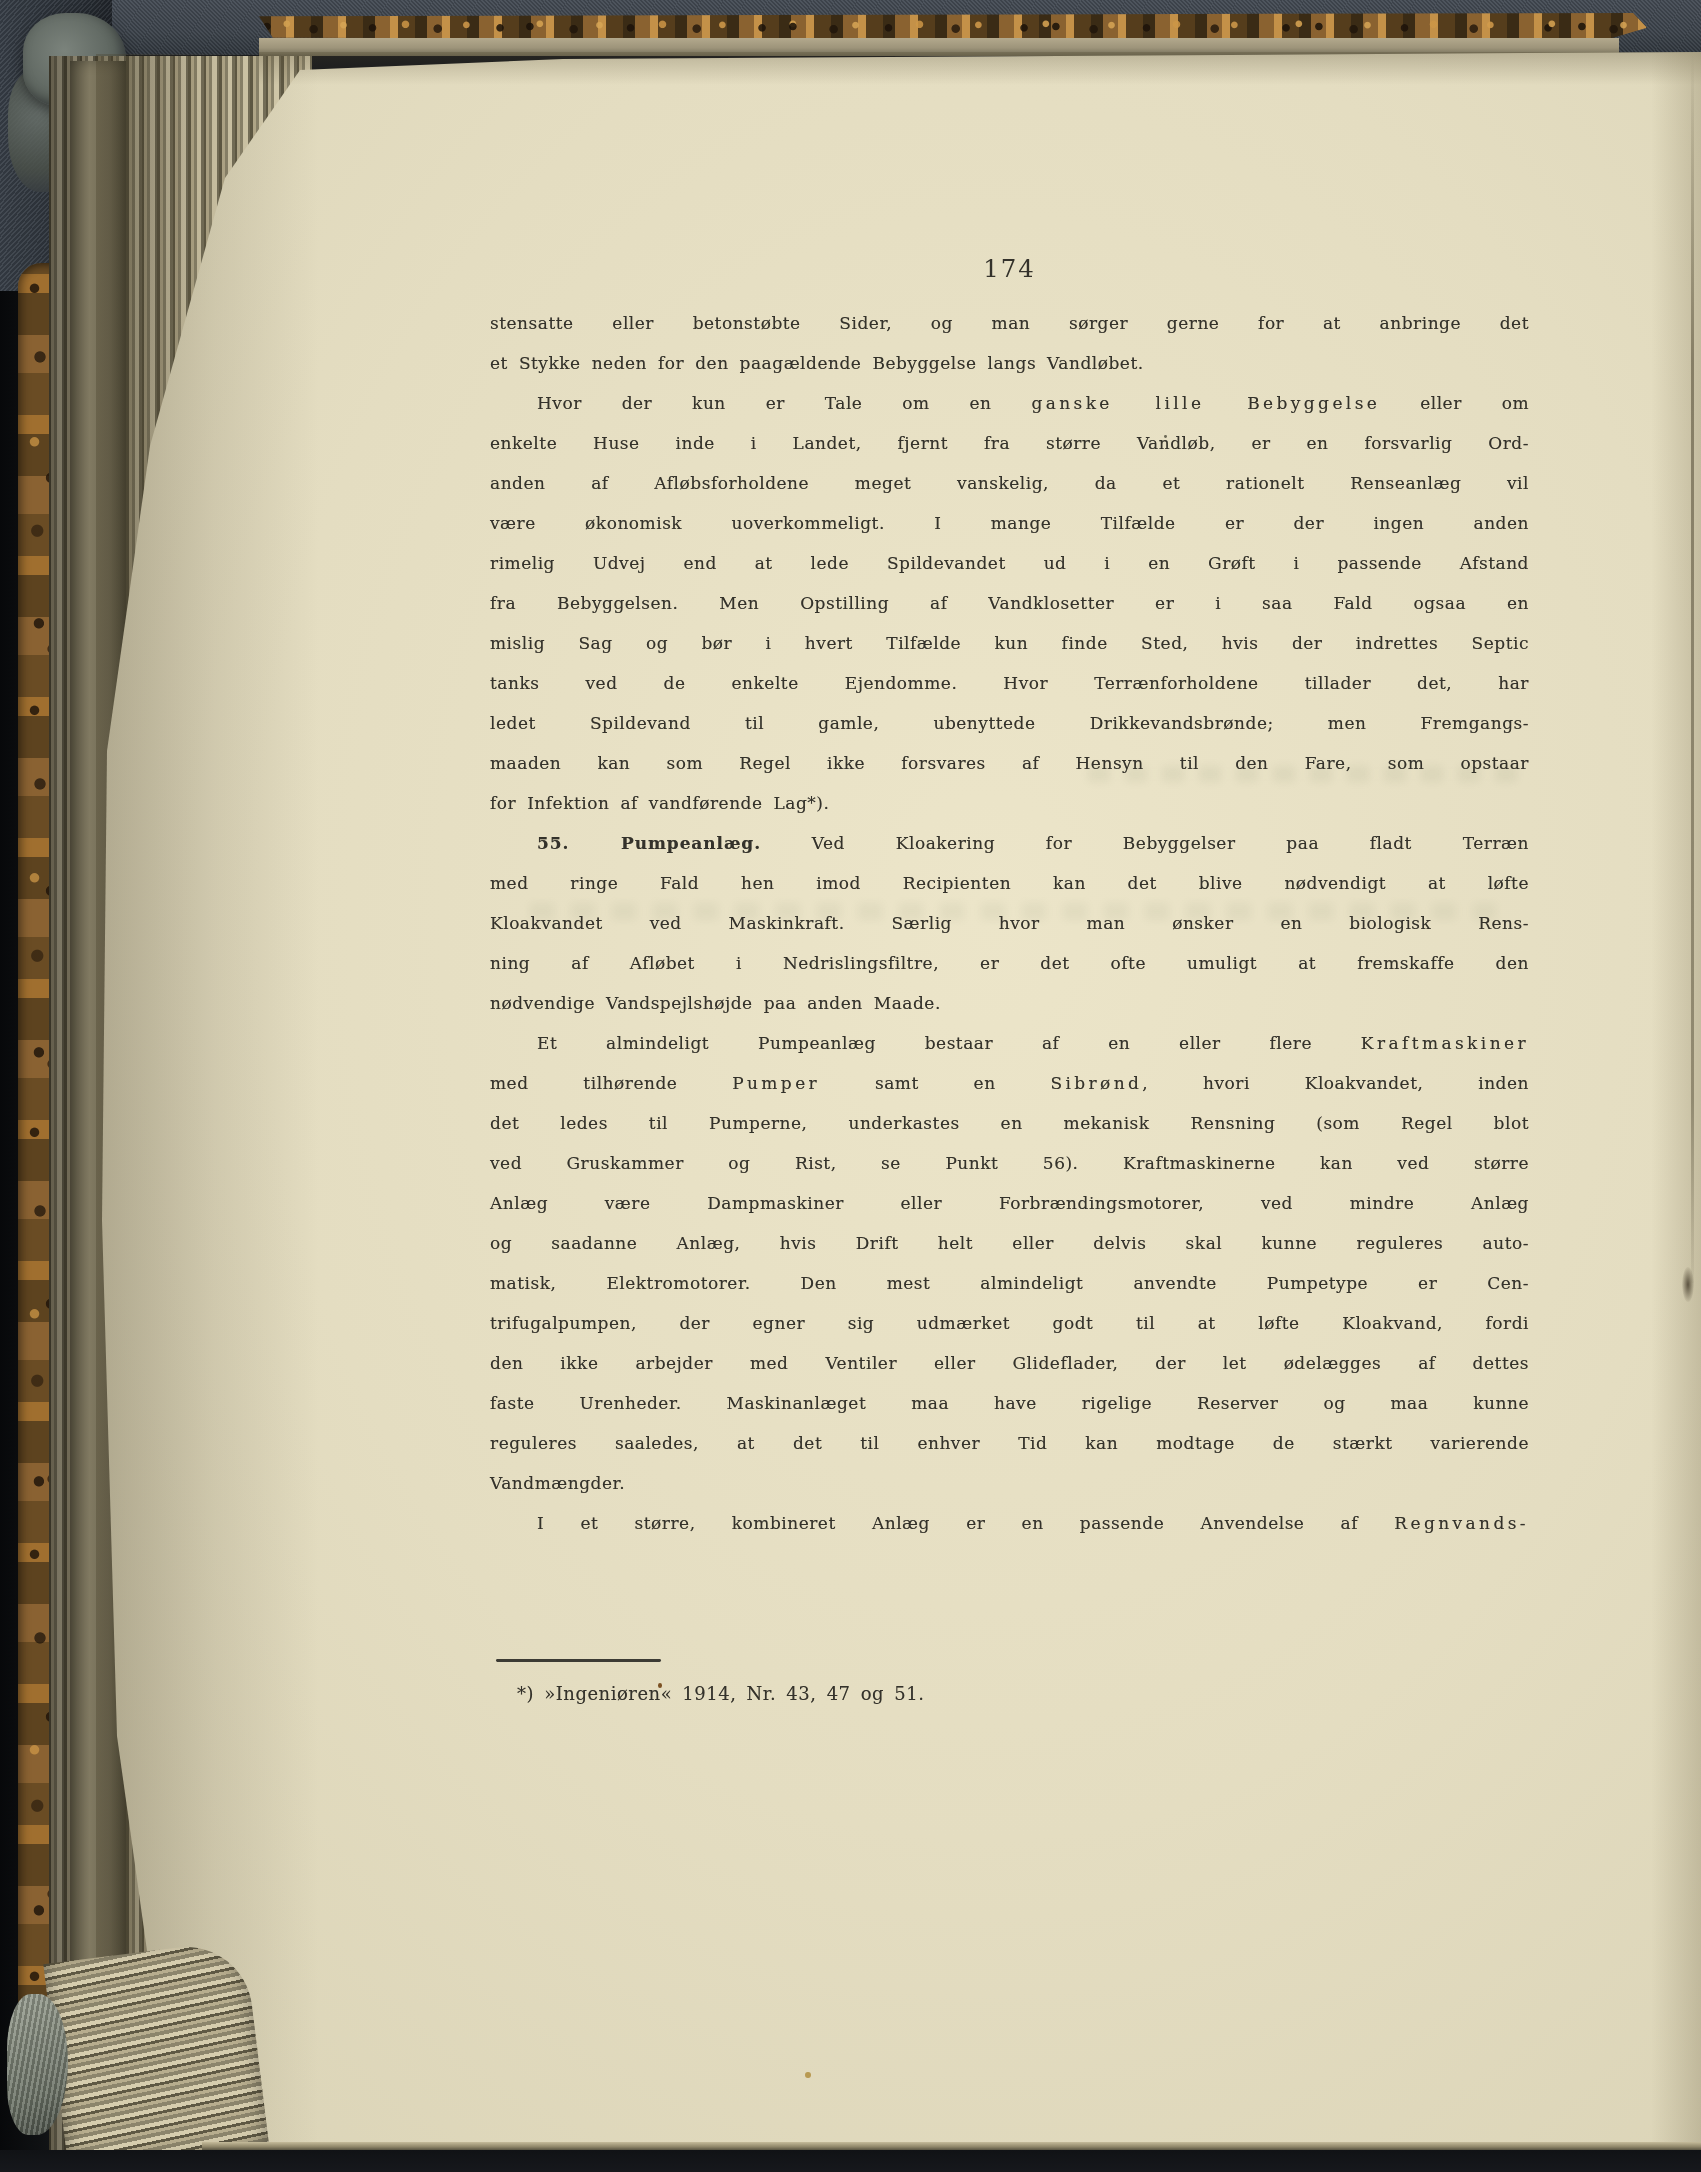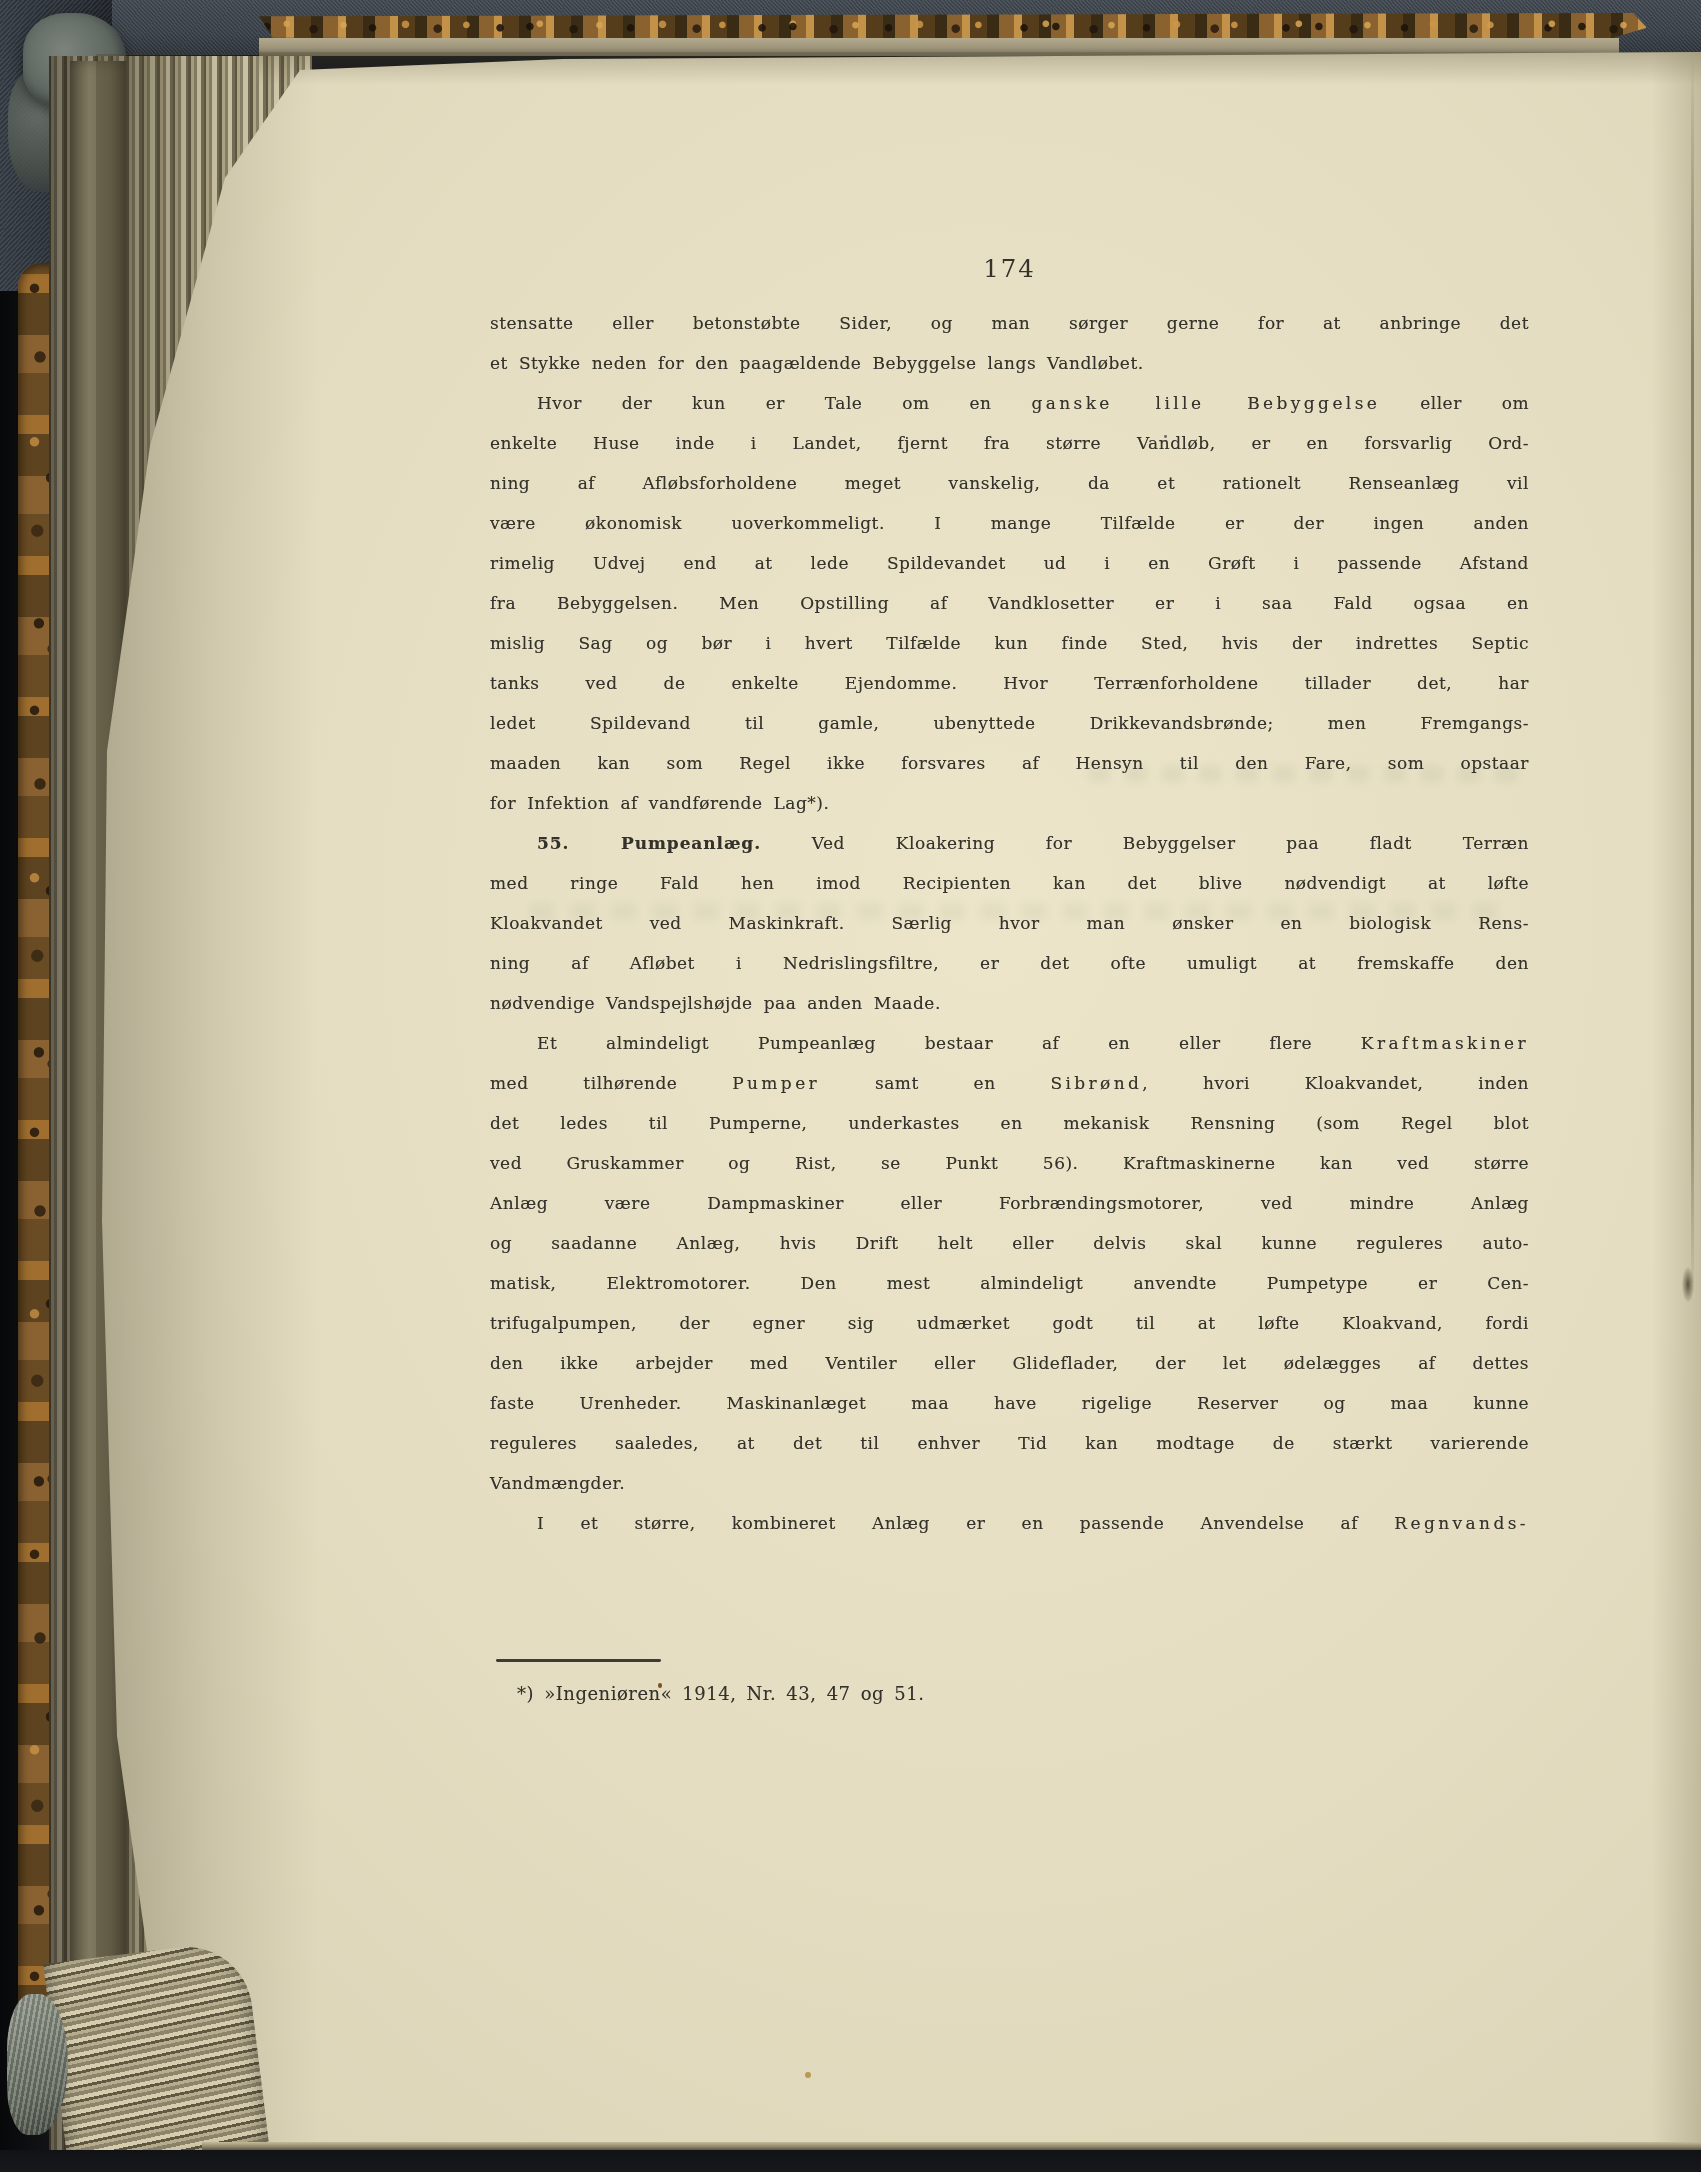--- a/index.html
+++ b/index.html
@@ -212,21 +212,21 @@
 <div class="content">
   <div class="page-number">174</div>
   <div class="body-text">
       <div class="para">
         <div class="line first"><span class="">stensatte eller betonstøbte Sider, og man sørger gerne for at anbringe det</span></div>
         <div class="line last"><span class="">et Stykke neden for den paagældende Bebyggelse langs Vandløbet.</span></div>
       </div>
       <div class="para indent">
         <div class="line first"><span class="">Hvor der kun er Tale om en </span><span class="sperr">ganske lille Bebyggelse</span><span class=""> eller om</span></div>
         <div class="line"><span class="">enkelte Huse inde i Landet, fjernt fra større Vandløb, er en forsvarlig Ord-</span></div>
-        <div class="line"><span class="">ning af Afløbsforholdene meget vanskelig, da et rationelt Renseanlæg vil</span></div>
+        <div class="line"><span class="">anden af Afløbsforholdene meget vanskelig, da et rationelt Renseanlæg vil</span></div>
         <div class="line"><span class="">være økonomisk uoverkommeligt. I mange Tilfælde er der ingen anden</span></div>
         <div class="line"><span class="">rimelig Udvej end at lede Spildevandet ud i en Grøft i passende Afstand</span></div>
         <div class="line"><span class="">fra Bebyggelsen. Men Opstilling af Vandklosetter er i saa Fald ogsaa en</span></div>
         <div class="line"><span class="">mislig Sag og bør i hvert Tilfælde kun finde Sted, hvis der indrettes Septic</span></div>
         <div class="line"><span class="">tanks ved de enkelte Ejendomme. Hvor Terrænforholdene tillader det, har</span></div>
         <div class="line"><span class="">ledet Spildevand til gamle, ubenyttede Drikkevandsbrønde; men Fremgangs-</span></div>
         <div class="line"><span class="">maaden kan som Regel ikke forsvares af Hensyn til den Fare, som opstaar</span></div>
         <div class="line last"><span class="">for Infektion af vandførende Lag*).</span></div>
       </div>
       <div class="para indent gap">

